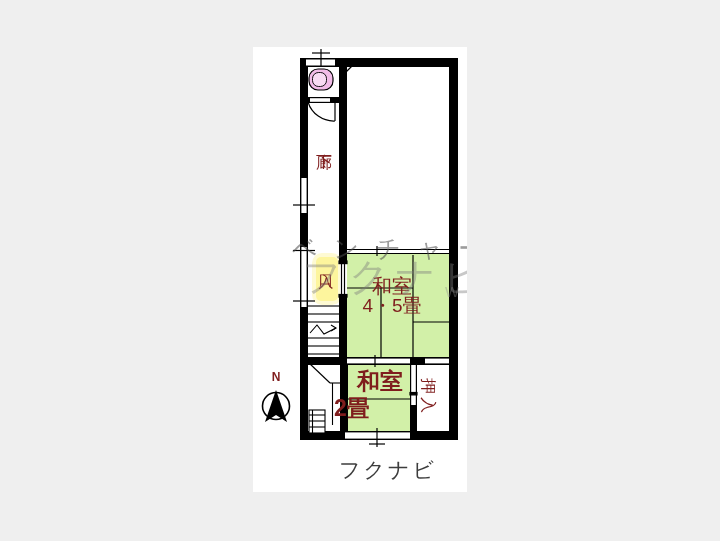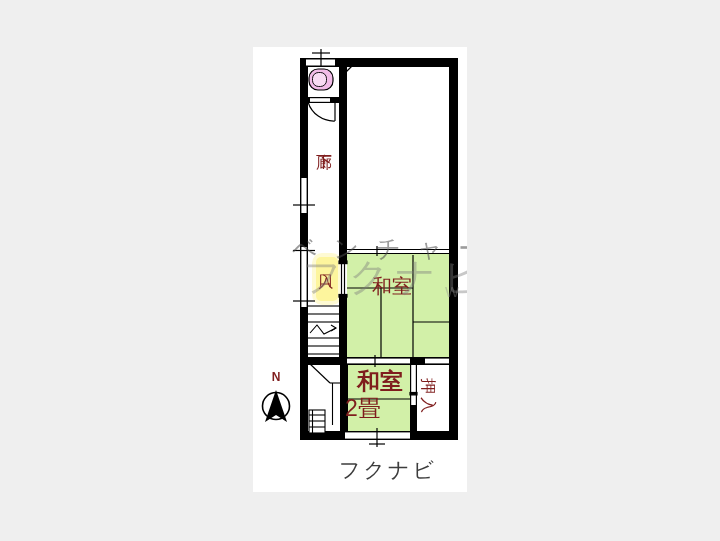--- a/index.html
+++ b/index.html
@@ -30,21 +30,21 @@
   .sideways{
     writing-mode:vertical-rl;
     text-orientation:sideways;
     letter-spacing:3px;
   }
   .lbl-corridor{left:316px;top:140px;font-size:16px;}
   .lbl-entrance{left:319px;top:261px;font-size:15px;}
   .lbl-room1-name{left:336px;top:276px;width:112px;text-align:center;font-size:20px;}
   .lbl-room1-size{left:336px;top:296px;width:112px;text-align:center;font-size:19px;}
   .lbl-room2-name{left:334px;top:370px;width:92px;text-align:center;font-size:23px;font-weight:bold;}
-  .lbl-room2-size{left:317px;top:397px;width:92px;text-align:center;font-size:23px;font-weight:normal;}
+  .lbl-room2-size{left:334px;top:397px;width:92px;font-size:23px;font-weight:bold;}
   .lbl-closet{left:420px;top:378px;font-size:16px;}
   .lbl-n{left:267px;top:371px;width:18px;text-align:center;font-size:12px;font-weight:bold;}
   .lbl-caption{
     left:300px;top:459px;width:176px;text-align:center;
     font-size:21px;letter-spacing:3px;color:#3d3d3d;
   }
   .wm-clip{
     position:absolute;left:253px;top:47px;width:214px;height:445px;
     overflow:hidden;pointer-events:none;
   }
@@ -157,20 +157,21 @@
 
     <g>
       <circle cx="276" cy="406" r="13.5" fill="#fff" stroke="#000" stroke-width="1.6"></circle>
       <path d="M276,390 L287,422 L276,415 L265,422 Z" fill="#000"></path>
     </g>
   </svg>
 
   <div class="lbl vtext lbl-corridor">廊下</div>
   <div class="lbl vtext lbl-entrance">入口</div>
   <div class="lbl lbl-room1-name">和室</div>
+  <div class="lbl lbl-room1-size">4・5畳</div>
   <div class="lbl lbl-room2-name">和室</div>
   <div class="lbl lbl-room2-size">2畳</div>
   <div class="lbl sideways lbl-closet">押入</div>
   <div class="lbl lbl-n">N</div>
   <div class="lbl lbl-caption">フクナビ</div>
 
   <div class="wm-clip">
     <div class="wm wm1">ベンチャー</div>
     <div class="wm wm2">フクナビ</div>
     <div class="wm wm3">W</div>

